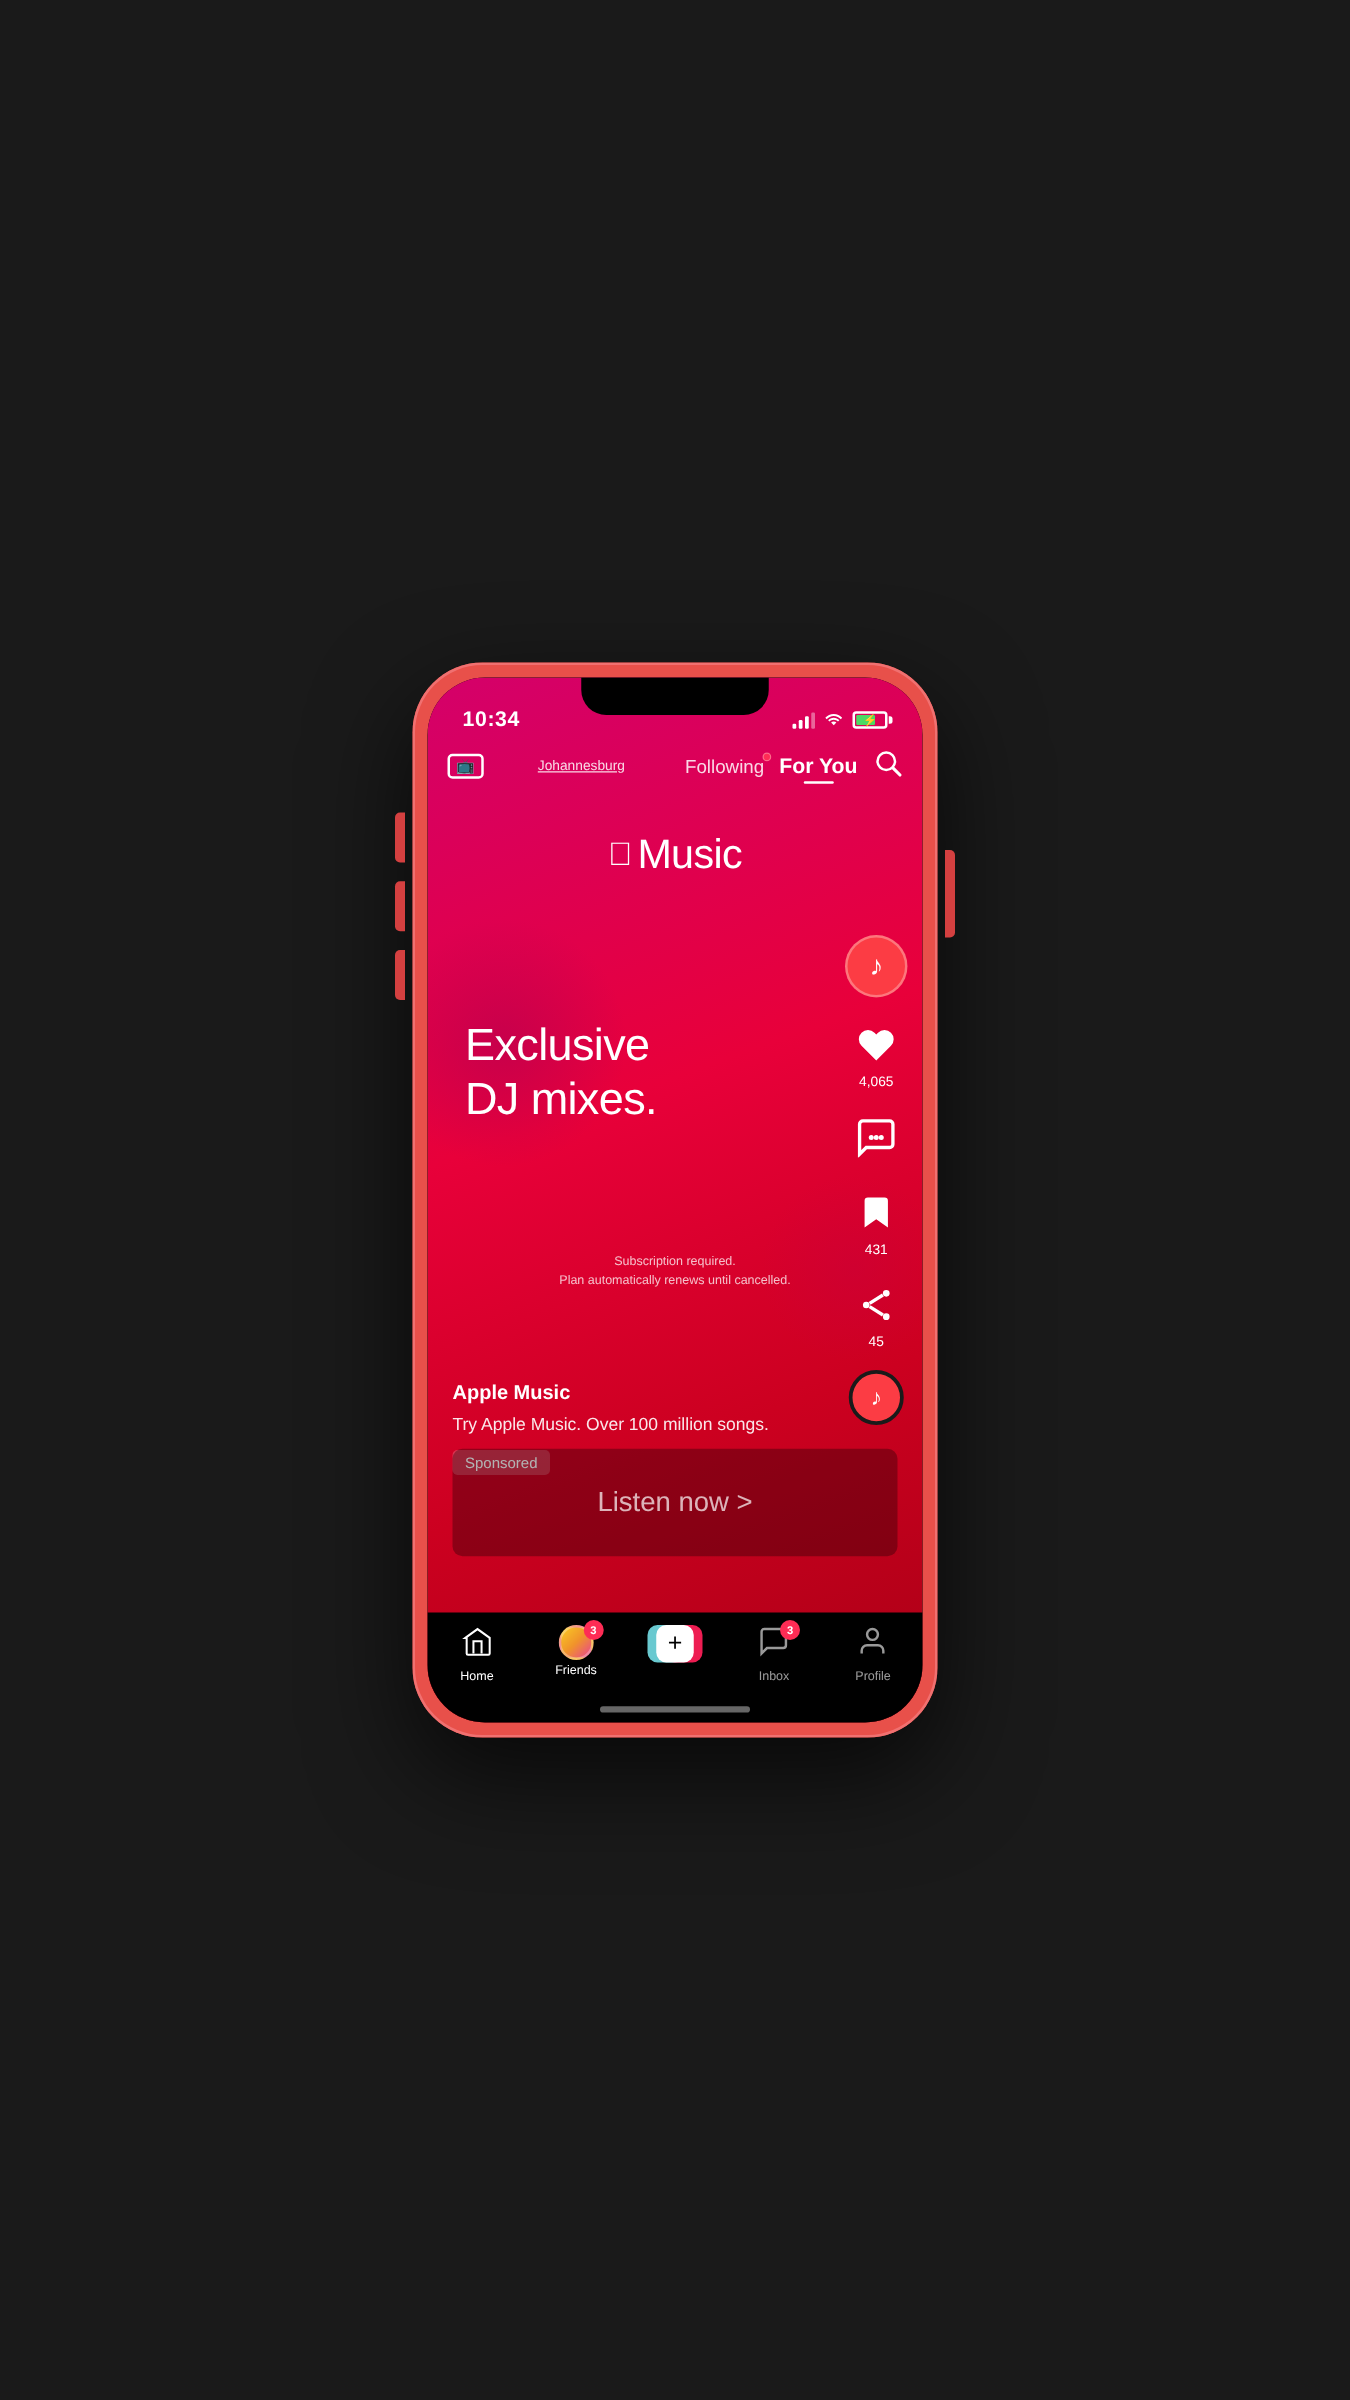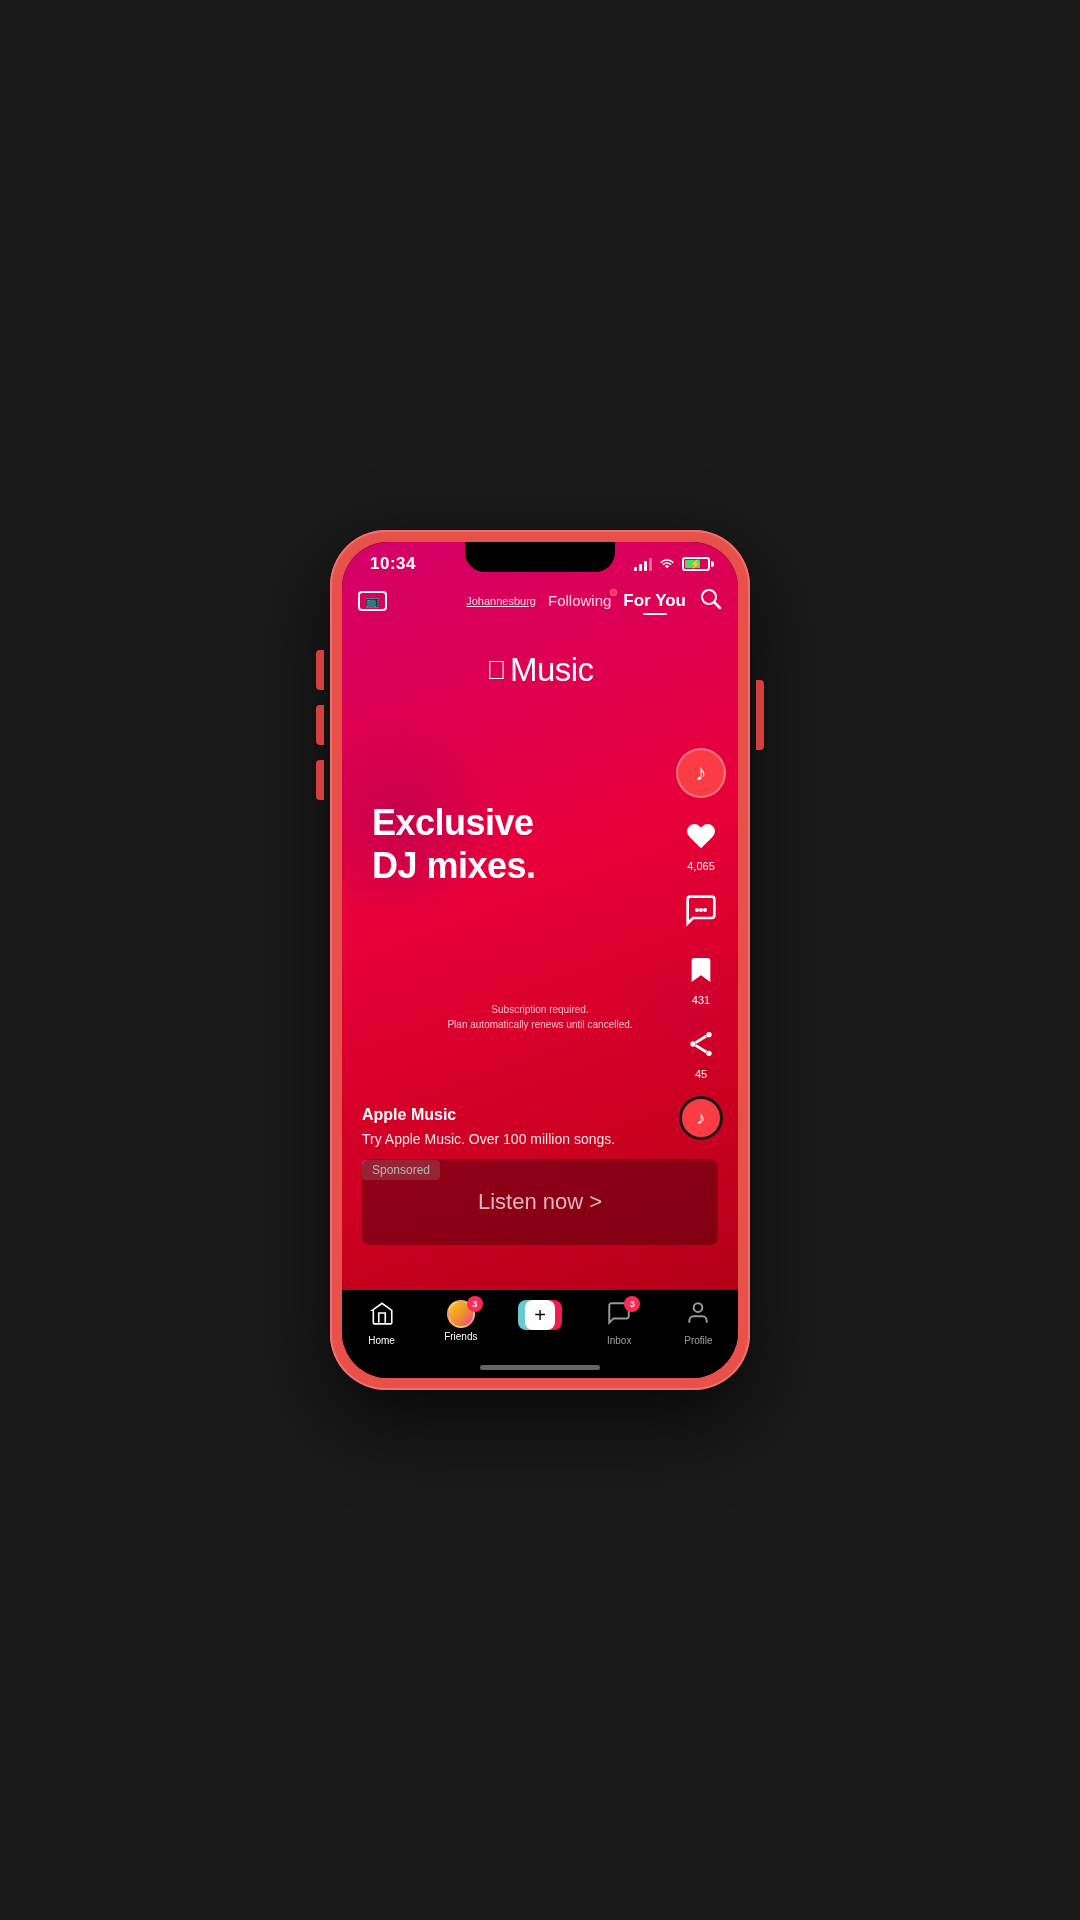--- a/index.html
+++ b/index.html
@@ -76,21 +76,21 @@
       background: #000;
       border-radius: 0 0 20px 20px;
       z-index: 100;
     }
 
     
     .status-bar {
       display: flex;
       justify-content: space-between;
       align-items: center;
-      padding: 12px 28px 4px;
+      padding: 24px 28px 4px;
       position: relative;
       z-index: 50;
     }
 
     .status-time {
       color: white;
       font-size: 17px;
       font-weight: 600;
       letter-spacing: 0.5px;
     }
@@ -190,20 +190,21 @@
       font-size: 11px;
       flex: 1;
       text-align: right;
       text-decoration: underline;
     }
 
     .nav-following {
       color: rgba(255,255,255,0.85);
       font-size: 15px;
       position: relative;
+      margin-left: 36px;
     }
 
     .nav-following .dot {
       position: absolute;
       top: -3px;
       right: -6px;
       width: 7px;
       height: 7px;
       background: #fe2c55;
       border-radius: 50%;
@@ -287,21 +288,21 @@
       letter-spacing: -0.5px;
     }
 
     
     .headline {
       position: absolute;
       top: 180px;
       left: 30px;
       color: white;
       font-size: 36px;
-      font-weight: 700;
+      font-weight: 400;
       line-height: 1.2;
       letter-spacing: -0.5px;
     }
 
     
     .disclaimer {
       position: absolute;
       bottom: 258px;
       left: 50%;
       transform: translateX(-50%);

